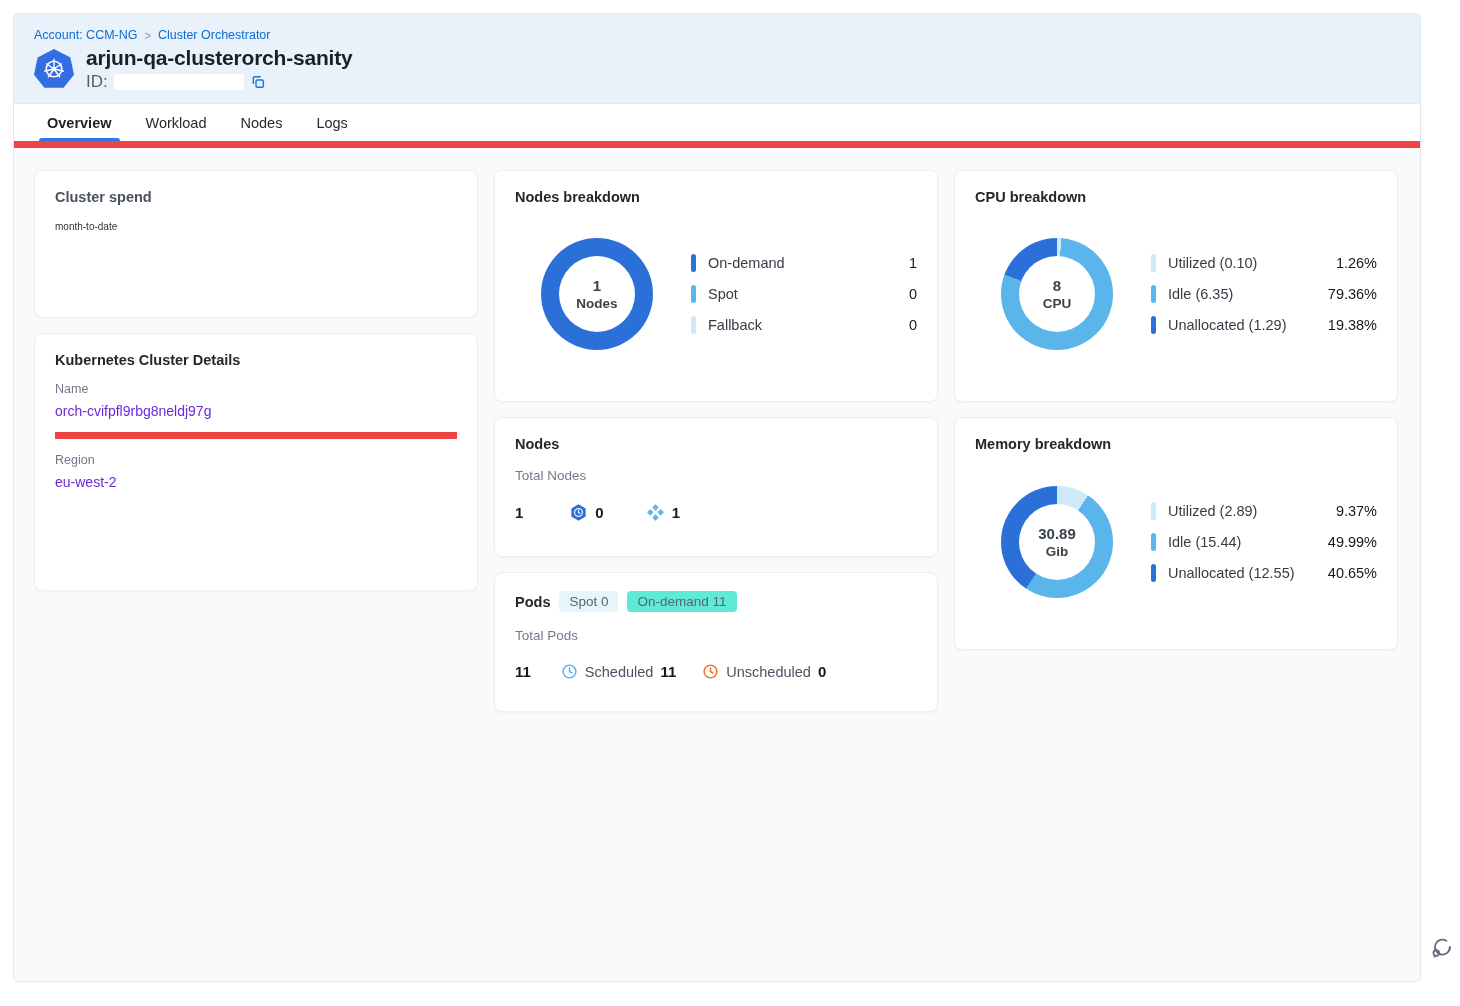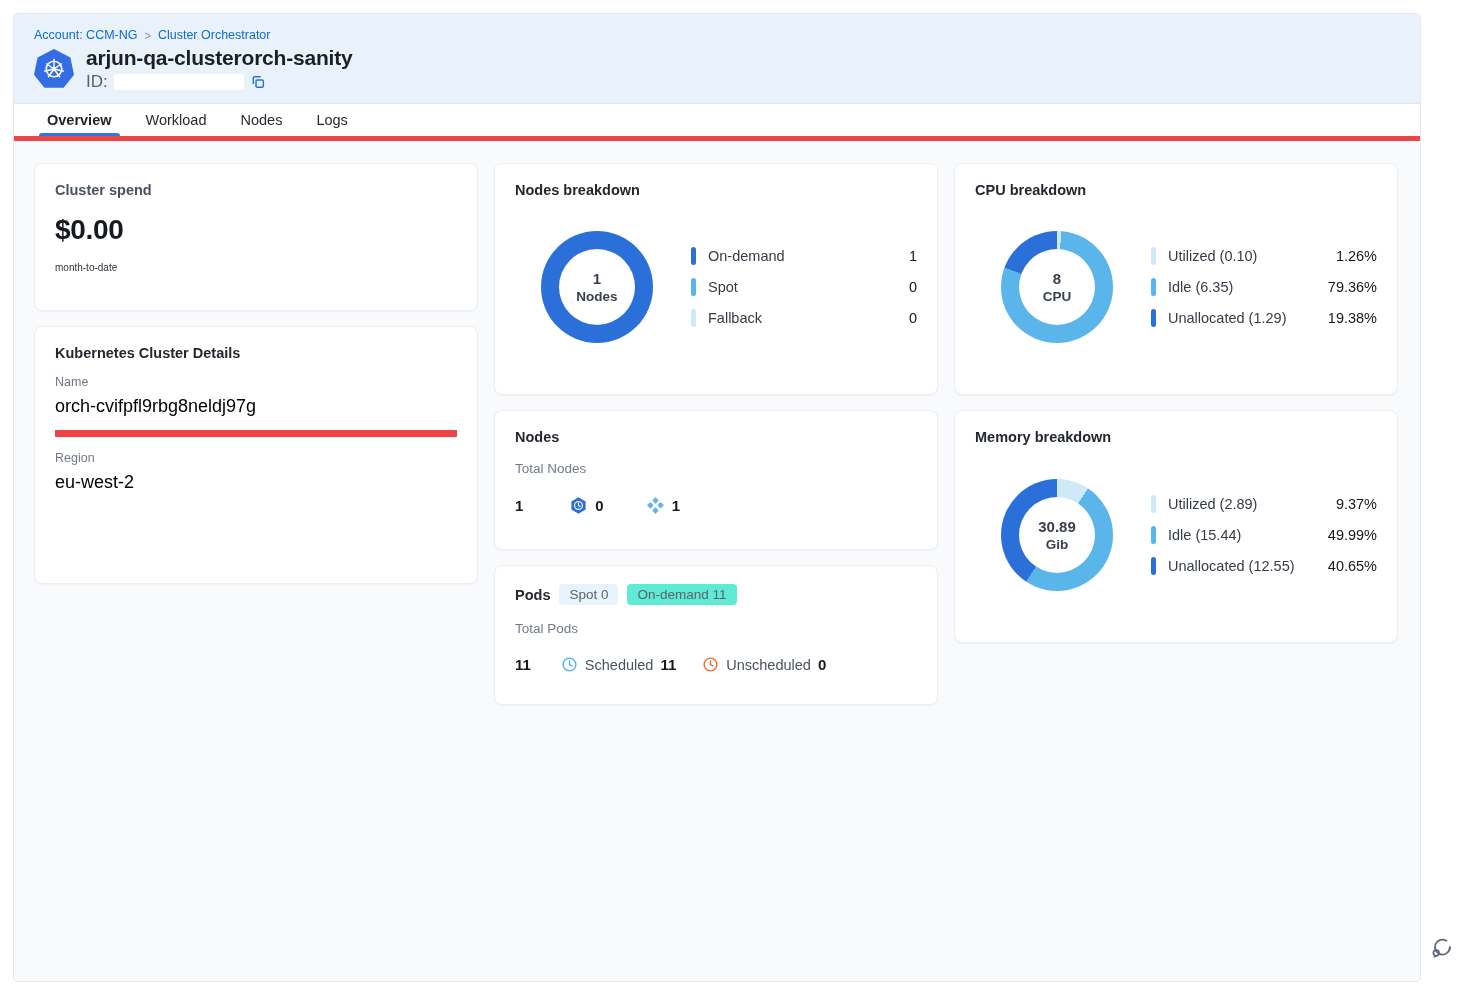--- a/index.html
+++ b/index.html
@@ -13,21 +13,21 @@
   .breadcrumb .sep { color:#8a93a2; font-size:11px; transform:scaleY(1.2); }
   .title-row { display:flex; align-items:center; gap:12px; }
   .k8s-icon { width:40px; height:40px; background:#326de4; clip-path:polygon(50% 0%, 91% 21%, 100% 64%, 74% 97%, 26% 97%, 0% 64%, 9% 21%); display:flex; align-items:center; justify-content:center; flex:0 0 auto; }
   h1.page-title { font-size:21px; font-weight:700; color:#1c2026; letter-spacing:-0.2px; line-height:1.1; }
   .id-row { display:flex; align-items:center; gap:6px; margin-top:3px; }
   .id-label { font-size:17px; color:#565e6c; }
   .id-box { width:130px; height:16px; background:#ffffff; border-radius:3px; display:inline-block; }
   .setup-btn { margin-top:22px; height:38px; padding:0 20px; background:#ffffff; color:#1f6fd8; border:1.5px solid #2273dd; border-radius:8px; font-size:14.5px; font-weight:700; font-family:"Liberation Sans", sans-serif; cursor:pointer; }
 
   
-  .tabbar { background:#ffffff; height:37px; display:flex; align-items:stretch; padding-left:33px; gap:34px; border-bottom:5px solid #ef4444; }
+  .tabbar { background:#ffffff; height:44px; display:flex; align-items:stretch; padding-left:33px; gap:34px; border-bottom:7px solid #ef4444; }
   .tab { display:flex; align-items:center; font-size:14.5px; color:#272b31; position:relative; cursor:pointer; }
   .tab.active { font-weight:700; color:#1f2328; }
   .tab.active::after { content:""; position:absolute; left:-8px; right:-8px; bottom:0; height:3px; background:#2b78e4; border-radius:3px 3px 0 0; }
 
   
   .content { padding:22px 22px 0 20px; display:flex; gap:16px; }
   .col { flex:1; display:flex; flex-direction:column; gap:15px; min-width:0; }
   .card { background:#ffffff; border:1px solid #eceff3; border-radius:8px; box-shadow:0 1px 2px rgba(20,30,50,0.04); padding:18px 20px; }
   .card-title { font-size:14.5px; font-weight:700; color:#23272e; }
   .card-title.slate { color:#4a5160; }
@@ -36,21 +36,21 @@
   .spend-card { height:148px; }
   .spend-amount { font-size:28px; font-weight:700; color:#16191e; margin-top:16px; letter-spacing:-0.3px; }
   .spend-period { font-size:10px; color:#2e333c; margin-top:16px; }
 
   
   .details-card { height:258px; }
   .field { padding:14px 0 13px 0; border-bottom:7px solid #ef4444; }
   .field:first-of-type { margin-top:6px; }
   .field:last-of-type { border-bottom:none; }
   .field-label { font-size:12.5px; color:#707889; margin-bottom:7px; }
-  .field-value { font-size:18px; color:#000000; }
+  .field-value { font-size:14px; color:#6d28d9; }
 
   
   .breakdown-card { height:232px; display:flex; flex-direction:column; }
   .breakdown-body { flex:1; display:flex; align-items:center; }
   .donut { width:112px; height:112px; border-radius:50%; margin-left:26px; display:flex; align-items:center; justify-content:center; flex:0 0 auto; }
   .donut-hole { width:76px; height:76px; background:#ffffff; border-radius:50%; display:flex; flex-direction:column; align-items:center; justify-content:center; gap:2px; }
   .donut-value { font-size:15px; font-weight:700; color:#3a414d; }
   .donut-label { font-size:13.5px; font-weight:700; color:#3a414d; }
   .legend { flex:1; margin-left:38px; display:flex; flex-direction:column; gap:13px; }
   .legend-row { display:flex; align-items:center; }
@@ -129,21 +129,20 @@
     <div class="tab">
         <span>Logs</span>
       </div>
   </div>
 
   <div class="content">
 
     <div class="col">
       <div class="card spend-card">
         <div class="card-title slate">Cluster spend</div>
-        <div class="spend-amount">$0.00</div>
         <div class="spend-period">month-to-date</div>
       </div>
 
       <div class="card details-card">
         <div class="card-title">Kubernetes Cluster Details</div>
         <div class="field">
           <div class="field-label">Name</div>
           <div class="field-value">orch-cvifpfl9rbg8neldj97g</div>
         </div>
         <div class="field">

